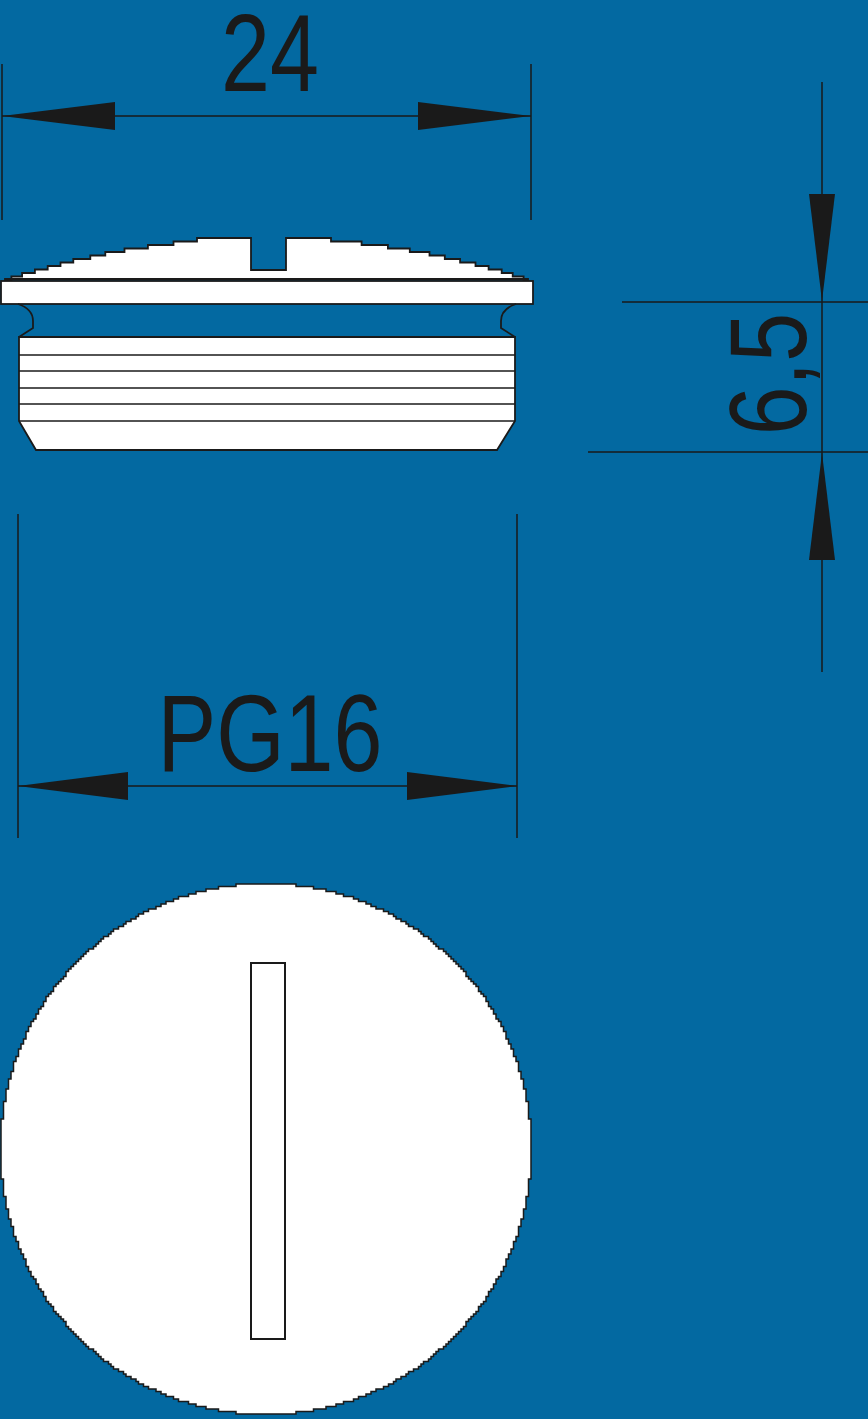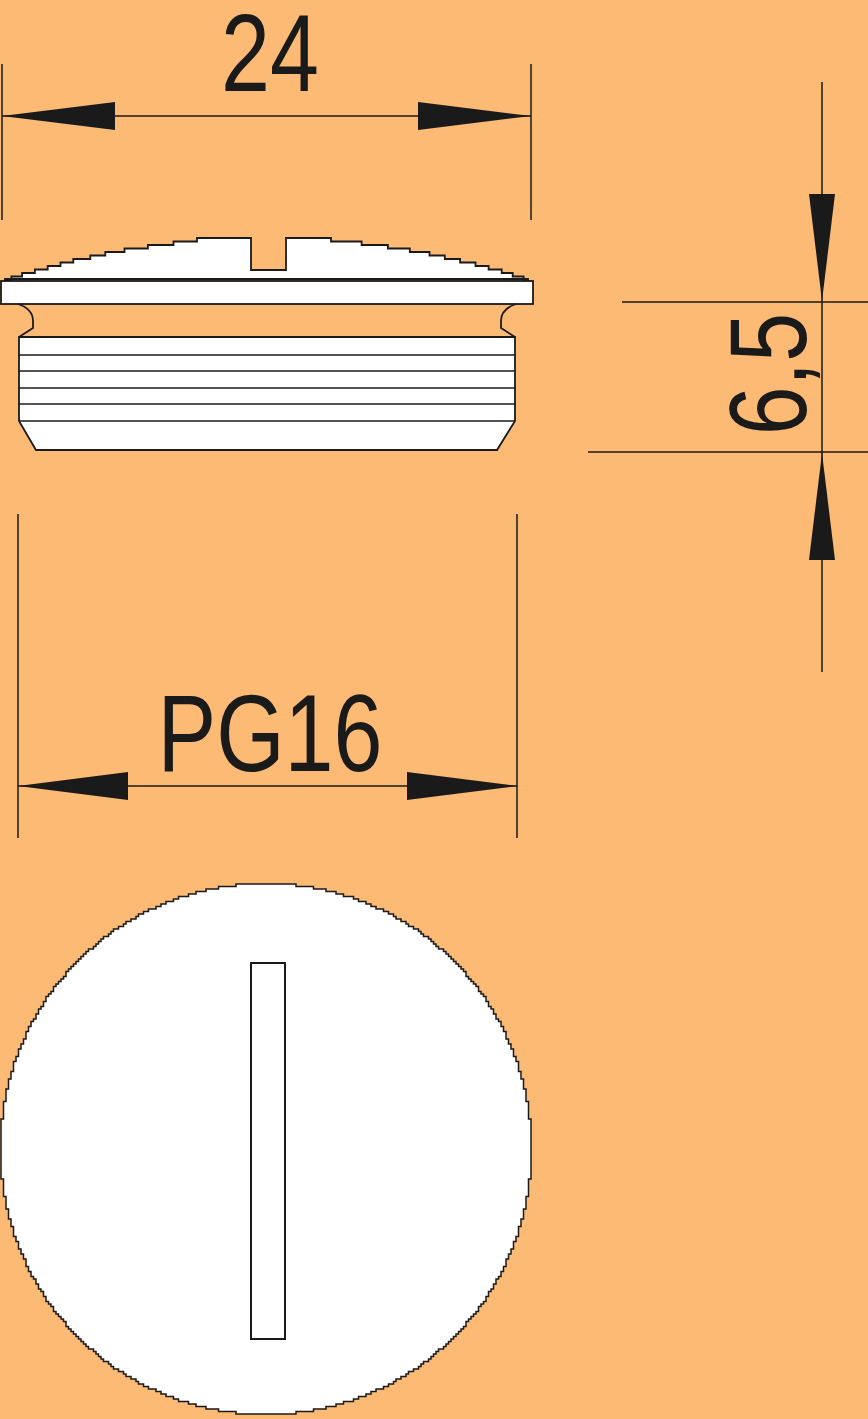--- a/index.html
+++ b/index.html
@@ -1,16 +1,16 @@
 <!DOCTYPE html>
 <html><head>
 <meta charset="utf-8">
 <style>
   html,body{margin:0;padding:0;background:#ffffff;}
-  .canvas{position:relative;width:868px;height:1419px;background:#fdba74;overflow:hidden;}
+  .canvas{position:relative;width:868px;height:1419px;background:#0369a1;overflow:hidden;}
   svg{display:block;}
   .dim-label{
     font-family:"Liberation Sans", sans-serif;
     font-size:110px;
     fill:#1a1a1a;
     font-weight:400;
   }
 </style>
 </head>
 <body>

